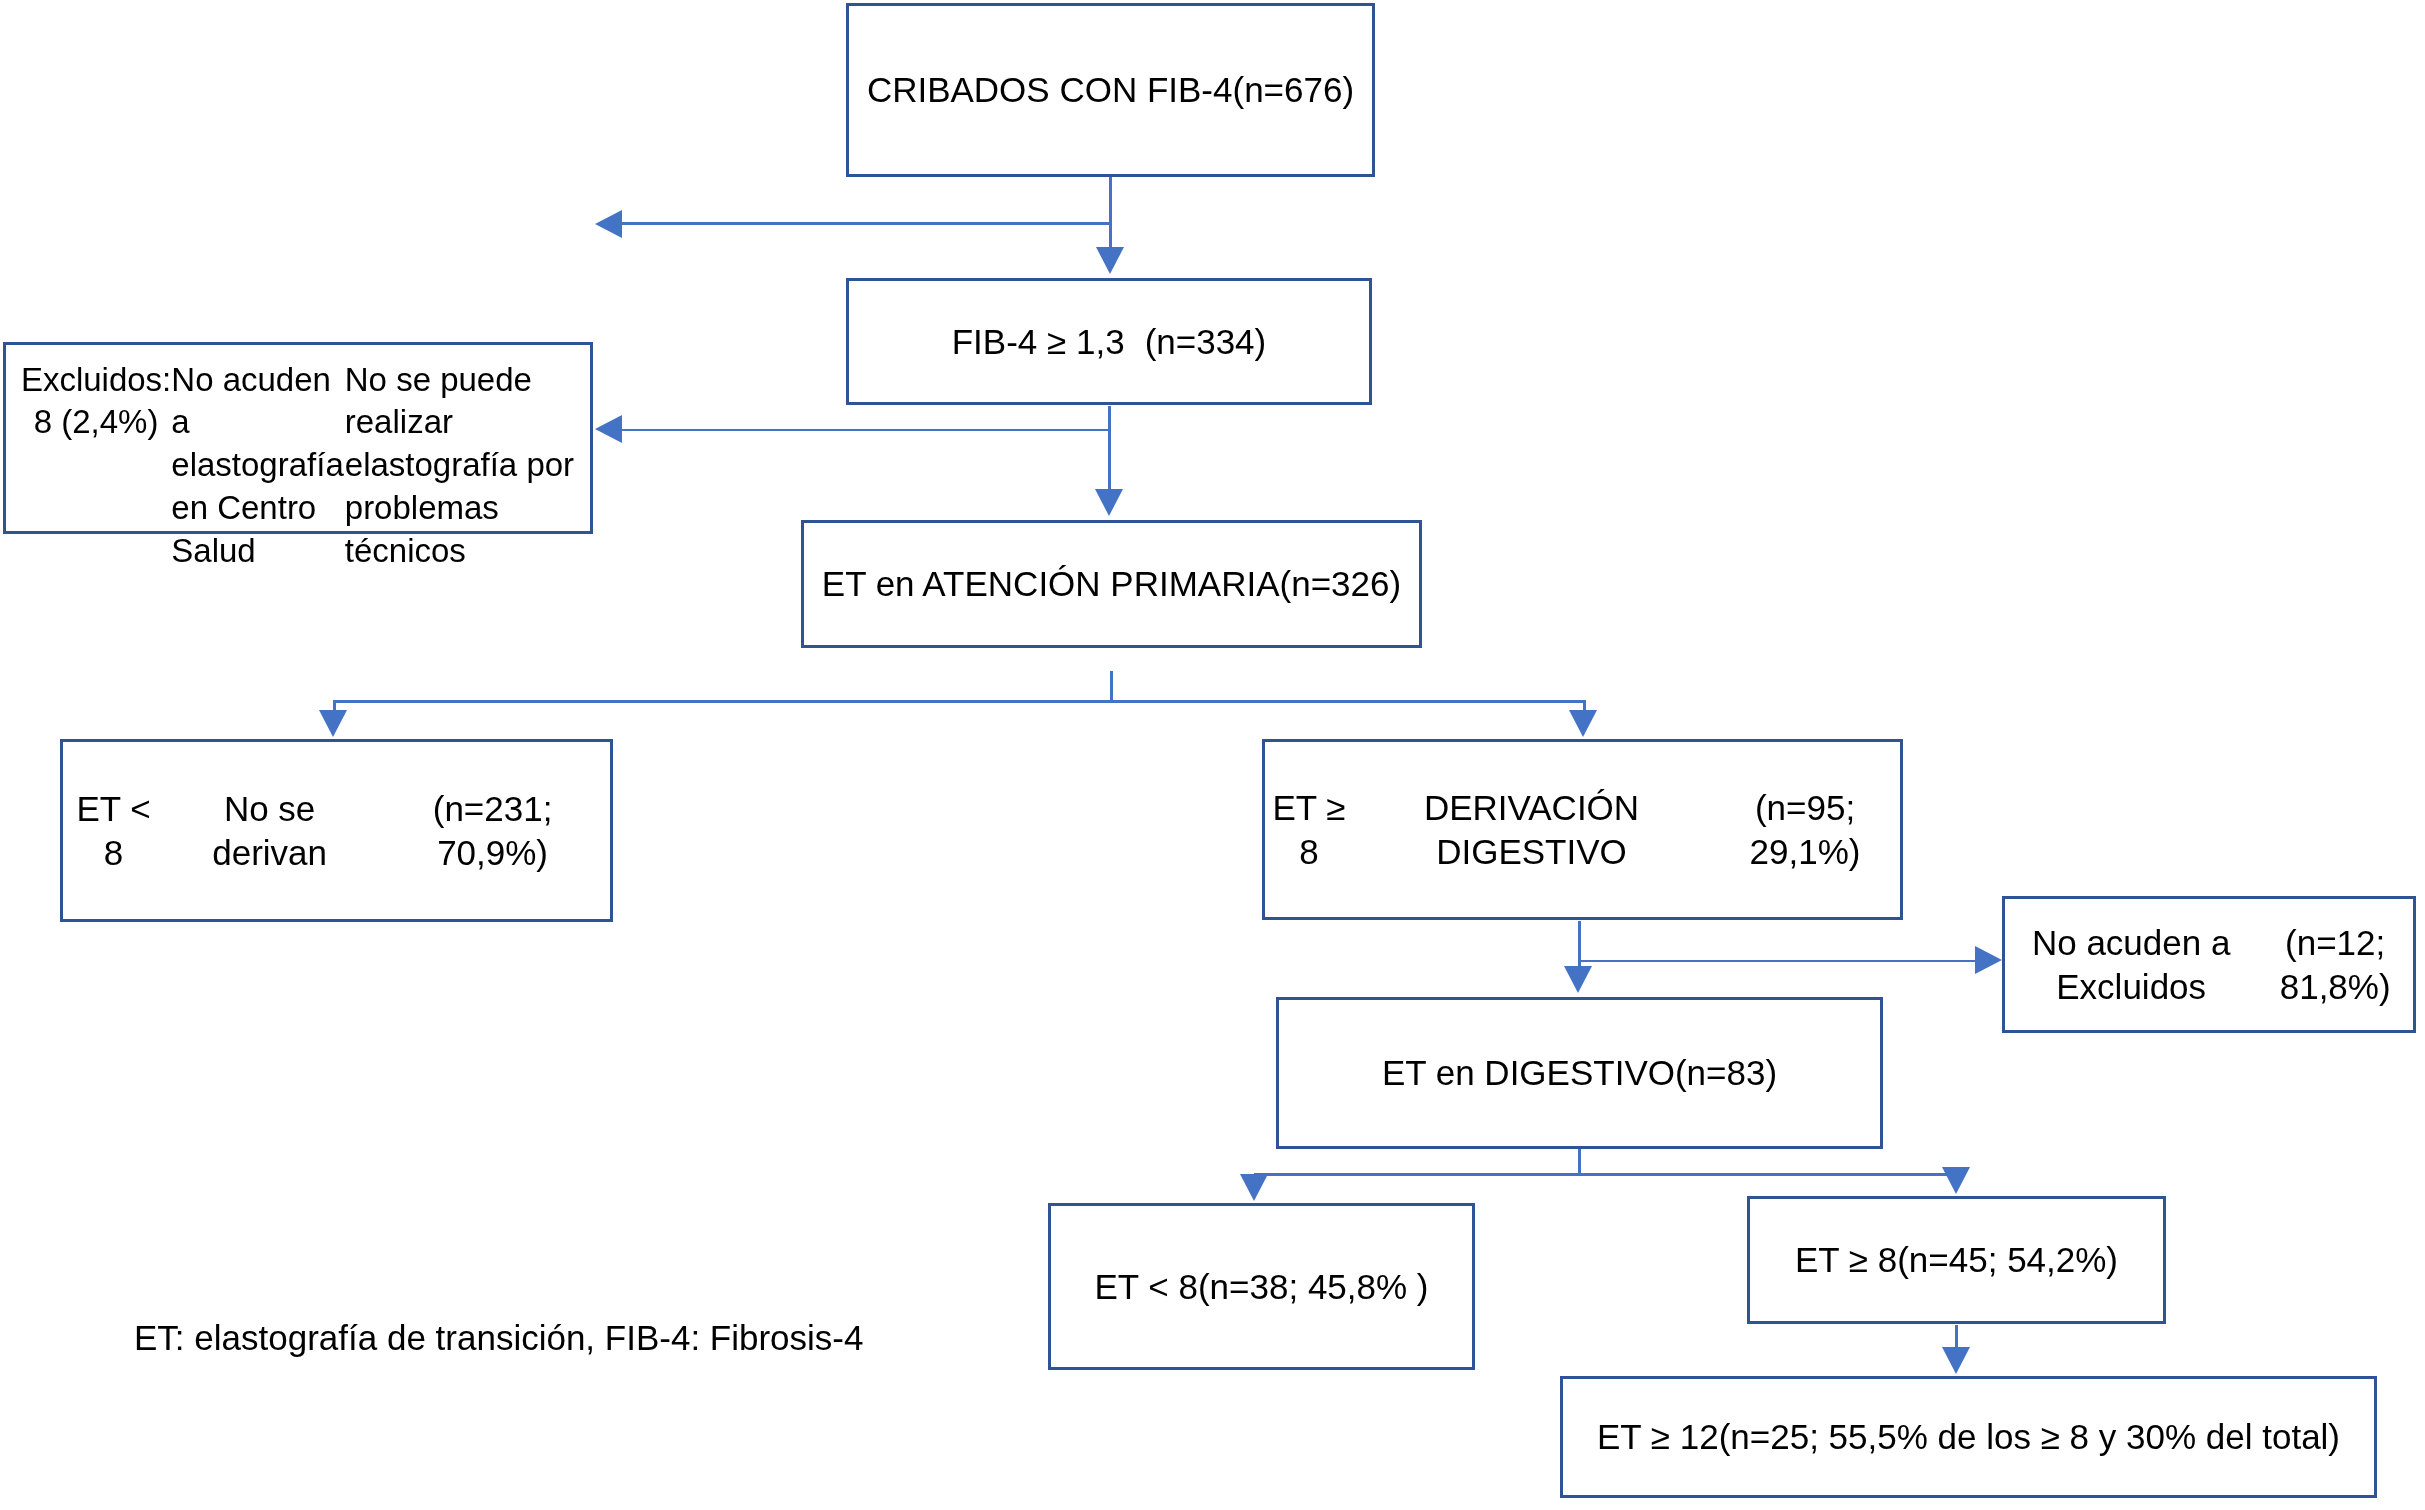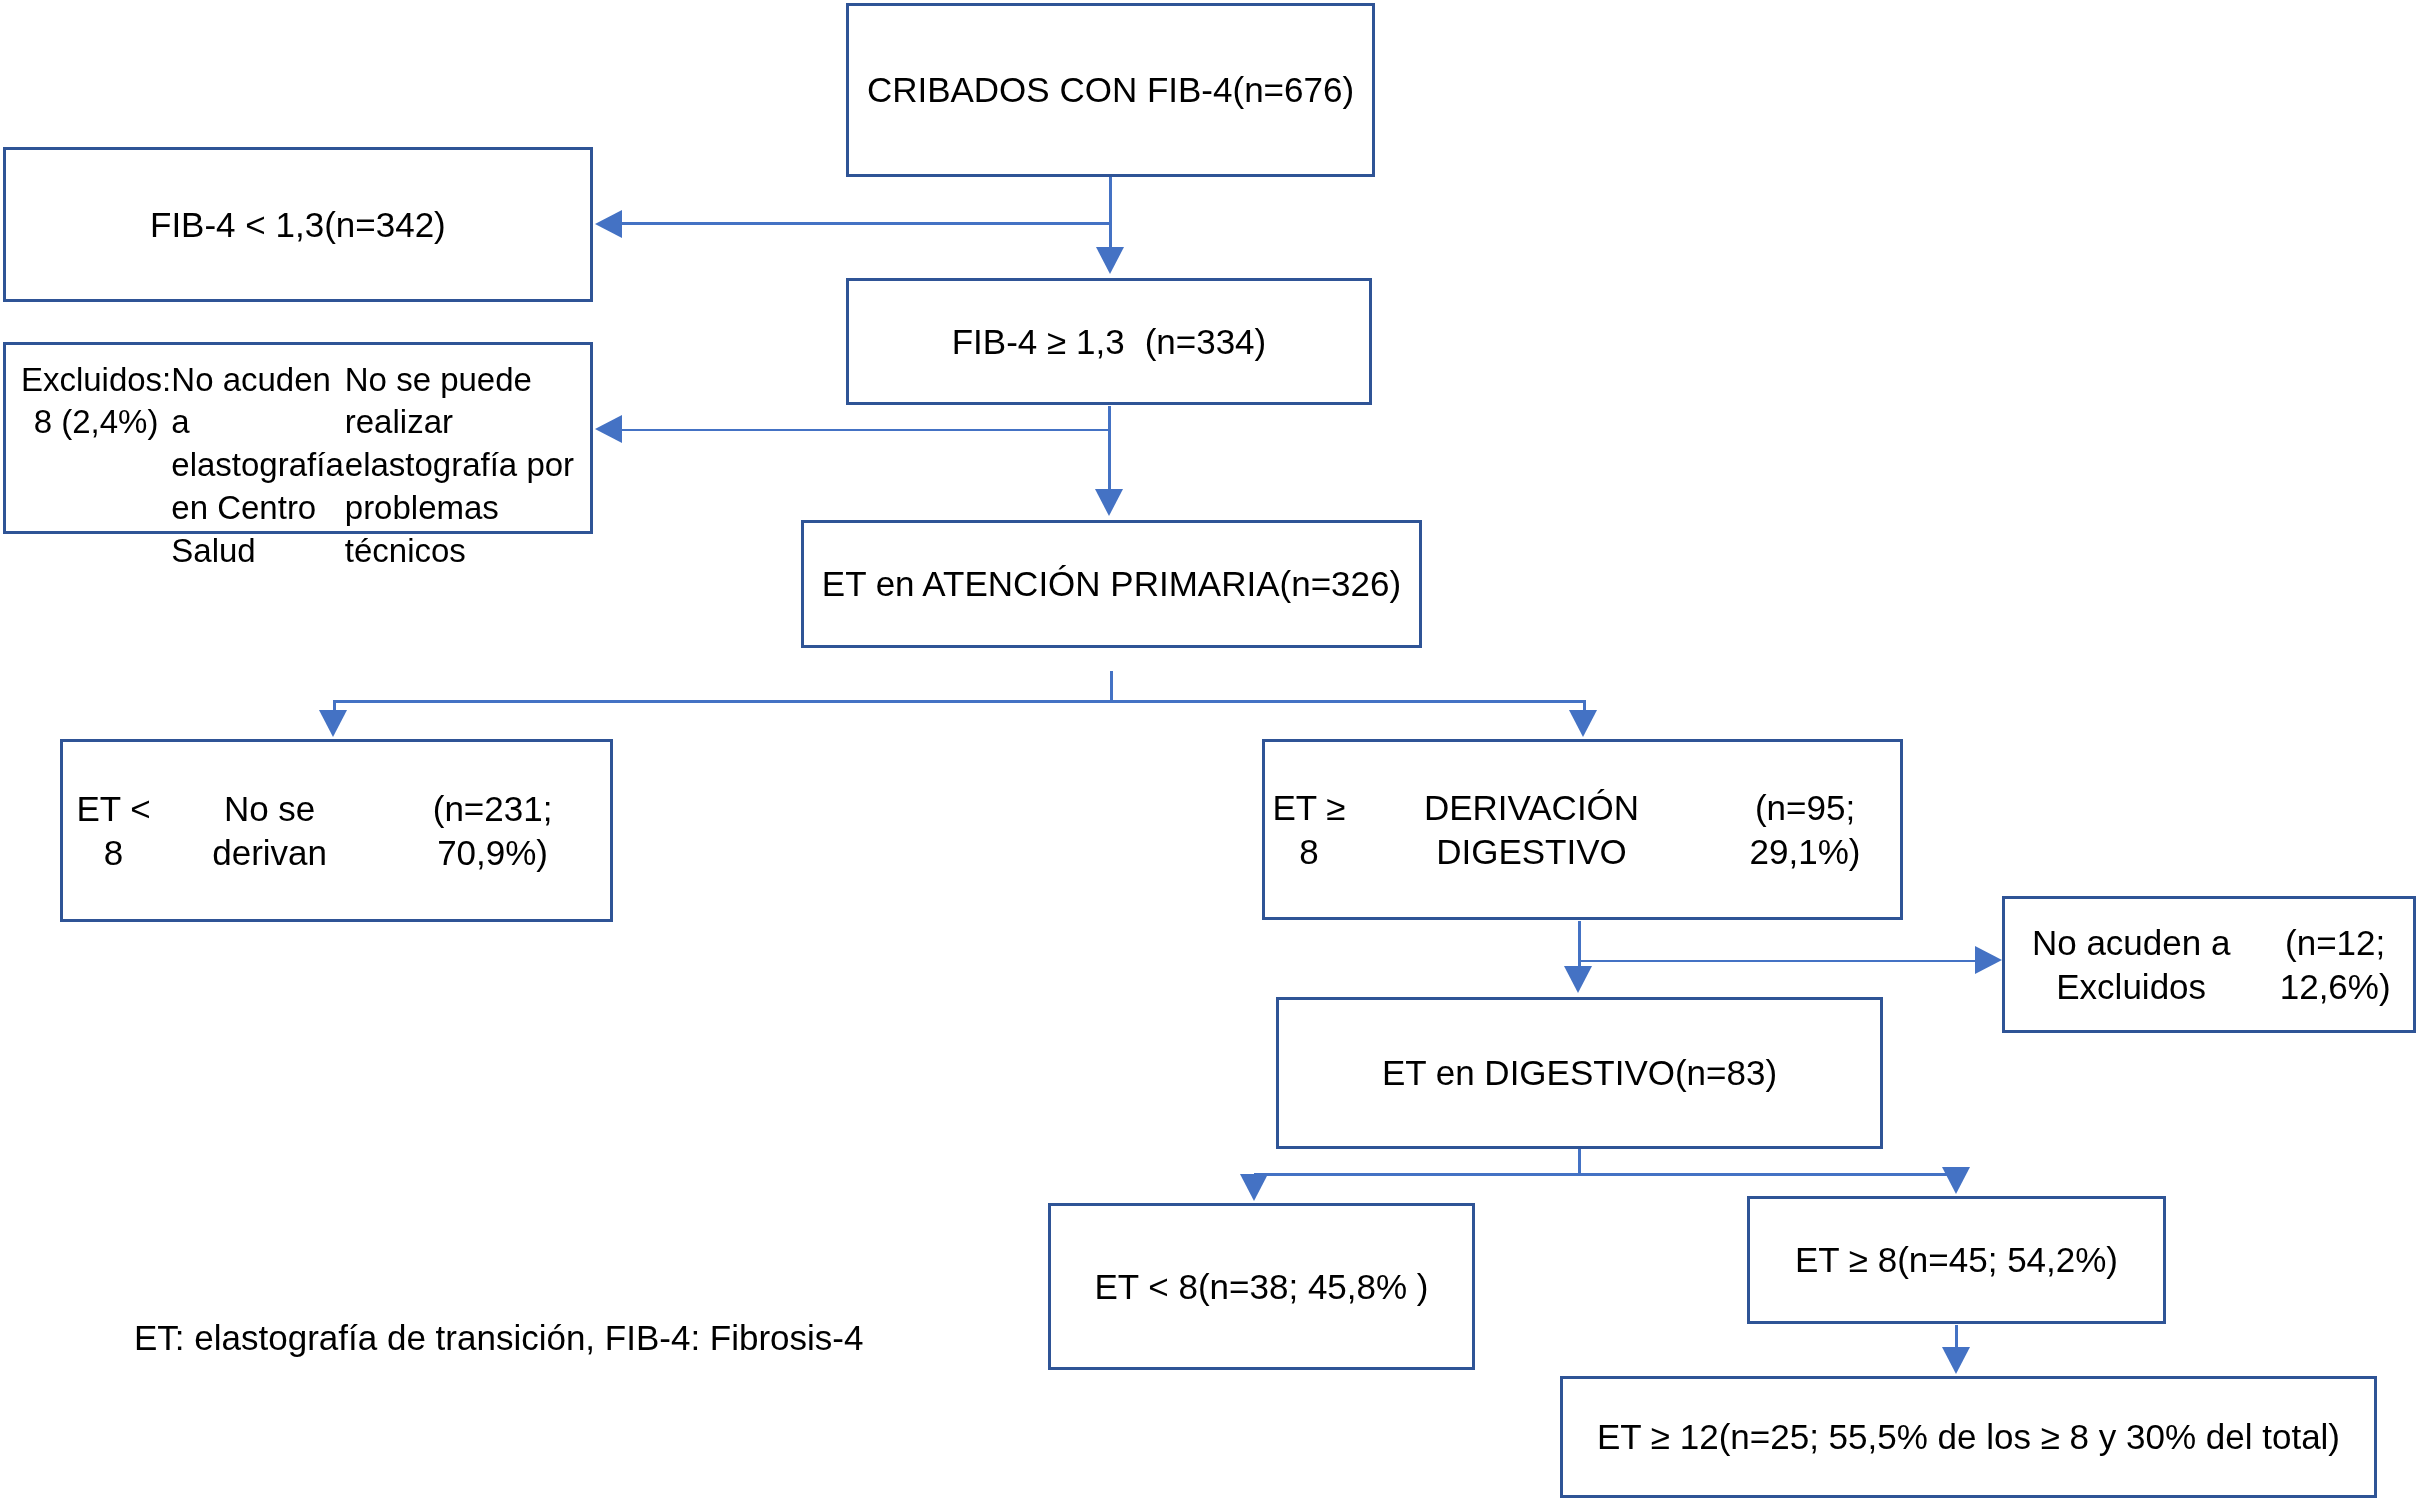--- a/index.html
+++ b/index.html
@@ -90,24 +90,20 @@
   <div class="arrow arrow-down" style="left:1942px; top:1167px;"></div>
 
   <div class="vline" style="left:1955px; top:1325px; width:2.9px; height:27px;"></div>
   <div class="arrow arrow-down" style="left:1942px; top:1347px;"></div>
 
   <div class="box" style="left:846px; top:2.9px; width:529px; height:174px;">
     <div>CRIBADOS CON FIB-4</div>
     <div>(n=676)</div>
   </div>
 
-  <div class="box" style="left:2.9px; top:147px; width:590px; height:155px;">
-    <div>FIB-4 &lt; 1,3</div>
-    <div>(n=342)</div>
-  </div>
 
   <div class="box" style="left:846px; top:278px; width:526px; height:127px;gap:20px;">
     <div>FIB-4 ≥ 1,3</div>
     <div>(n=334)</div>
   </div>
 
   <div class="box box-excluidos" style="left:2.9px; top:342px; width:590px; height:192px;padding-left:15px;">
     <div class="exc-title">Excluidos: 8 (2,4%)</div>
     <div class="exc-body">No acuden a elastografía en Centro Salud</div>
     <div class="exc-body">No se puede realizar elastografía por problemas técnicos</div>
@@ -125,21 +121,21 @@
   </div>
 
   <div class="box" style="left:1262px; top:739px; width:641px; height:181px;">
     <div>ET ≥ 8</div>
     <div>DERIVACIÓN DIGESTIVO</div>
     <div>(n=95; 29,1%)</div>
   </div>
 
   <div class="box" style="left:2002px; top:896px; width:414px; height:137px;">
     <div>No acuden a Excluidos</div>
-    <div>(n=12; 12,6%)</div>
+    <div>(n=12; 81,8%)</div>
   </div>
 
   <div class="box" style="left:1276px; top:997px; width:607px; height:152px;">
     <div>ET en DIGESTIVO</div>
     <div>(n=83)</div>
   </div>
 
   <div class="box" style="left:1048px; top:1203px; width:427px; height:167px;">
     <div>ET &lt; 8</div>
     <div>(n=38; 45,8% )</div>

